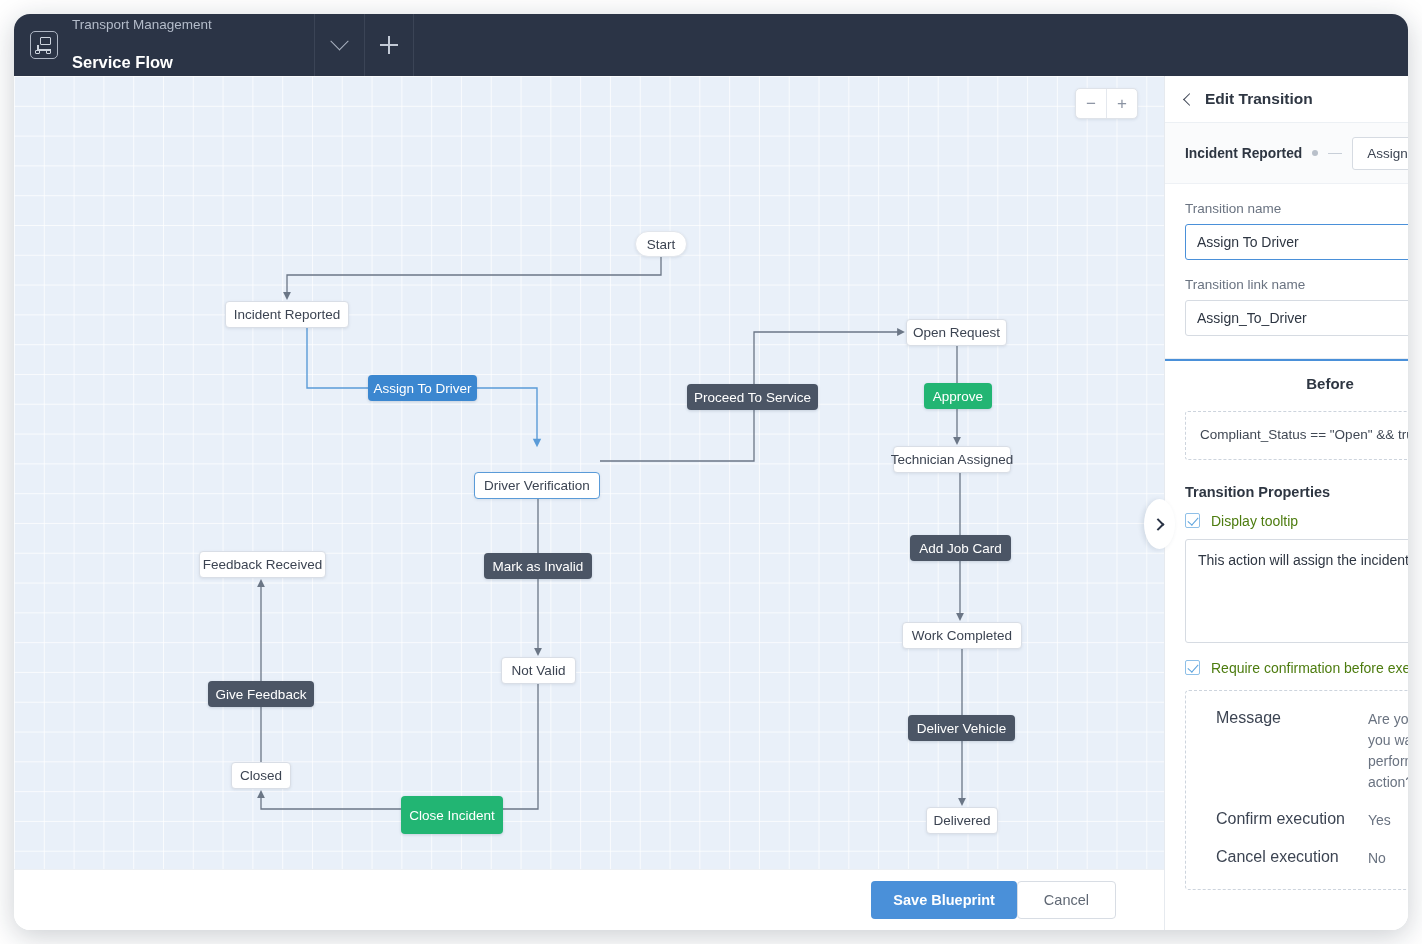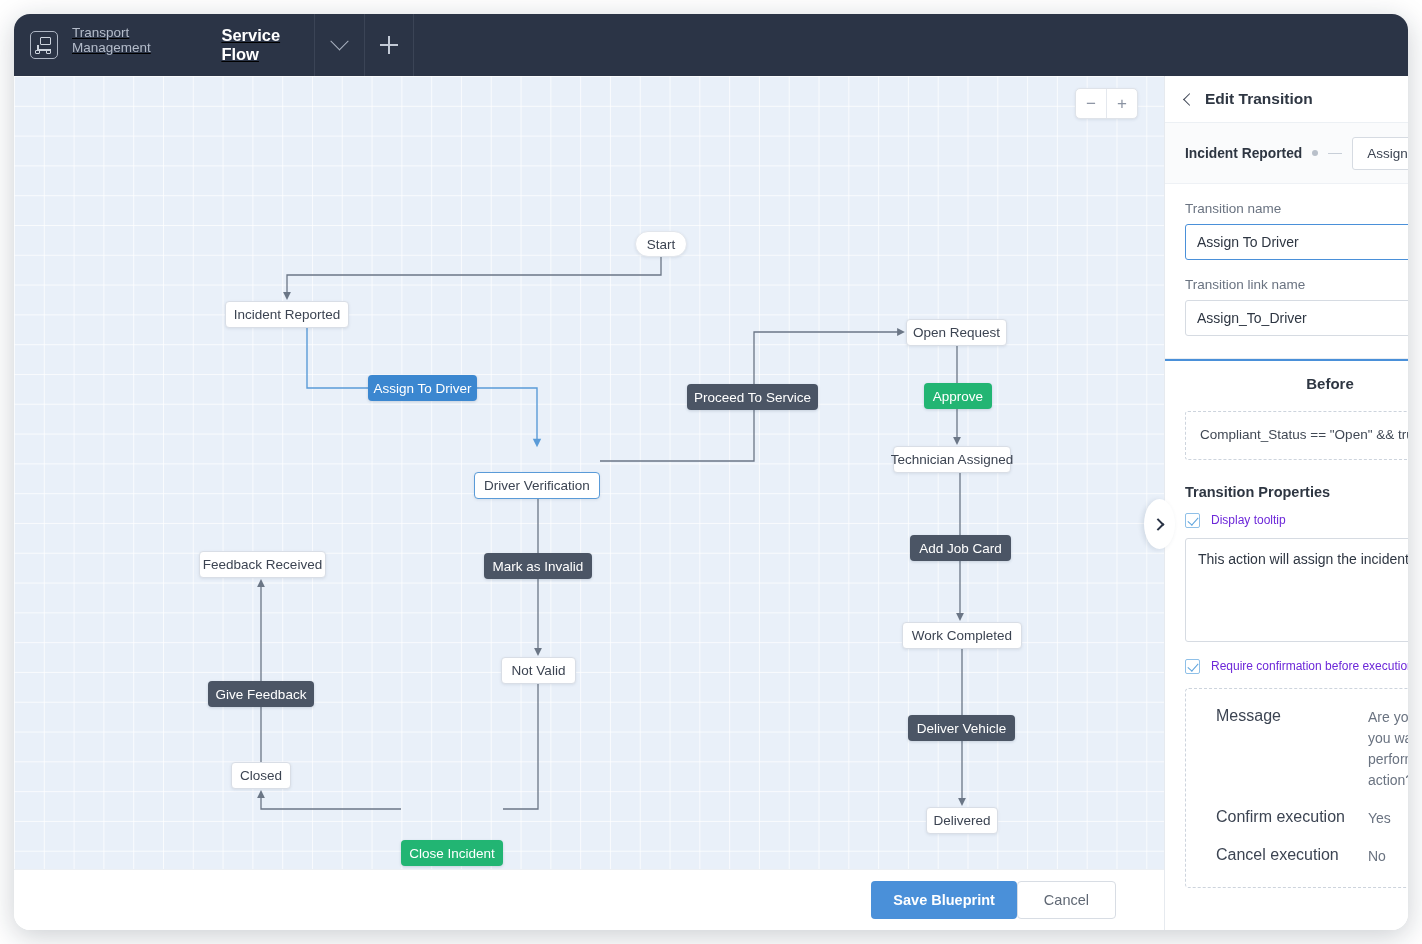--- a/index.html
+++ b/index.html
@@ -62,21 +62,21 @@
     width: 14px; height: 1.6px; background: #cdd4de;
   }
   .app-icon .ic-l, .app-icon .ic-r {
     position: absolute; top: 18px;
     width: 5px; height: 4px;
     border: 1.5px solid #cdd4de; border-radius: 1px;
   }
   .app-icon .ic-l { left: 4px; }
   .app-icon .ic-r { left: 15px; }
 
-  .tab-text { display: flex; flex-direction: row; gap: 21px; text-decoration: underline; }
+  .tab-text { display: flex; flex-direction: column; gap: 21px; }
   .tab-sub {
     font-size: 13.5px; color: #b4bcca; line-height: 1.1;
   }
   .tab-title {
     font-size: 16.5px; color: #ffffff; font-weight: bold; line-height: 1.15;
   }
 
   .tb-btn {
     width: 50px;
     display: flex; align-items: center; justify-content: center;
@@ -301,21 +301,21 @@
     cursor: pointer;
   }
   .cbox::after {
     content: "";
     position: absolute; left: 4px; top: 1px;
     width: 5px; height: 9px;
     border-right: 1.7px solid #5ca3dd;
     border-bottom: 1.7px solid #5ca3dd;
     transform: rotate(42deg);
   }
-  .cbrow span { font-size: 12px; color: #6d28d9; white-space: nowrap; }
+  .cbrow span { font-size: 14px; color: #4d7c0f; white-space: nowrap; }
 
   .ta {
     margin: 10px 20px 0 20px;
     width: 290px; height: 104px;
     border: 1px solid #d6dbe2; border-radius: 3px;
     padding: 11px 12px;
     font-size: 14px; color: #2e3642;
     font-family: inherit;
     resize: none;
     line-height: 1.4;
@@ -419,21 +419,21 @@
       <div class="node" style="left: 487px; top: 581px; width: 75px; height: 27px;">Not Valid</div>
       <div class="node" style="left: 185px; top: 475px; width: 127px; height: 27px;">Feedback Received</div>
       <div class="node" style="left: 217px; top: 686px; width: 60px; height: 27px;">Closed</div>
       <div class="trans blue" style="left: 354px; top: 299px; width: 109px; height: 26px;">Assign To Driver</div>
       <div class="trans dark" style="left: 673px; top: 308px; width: 131px; height: 26px;">Proceed To Service</div>
       <div class="trans green" style="left: 910px; top: 307px; width: 68px; height: 26px;">Approve</div>
       <div class="trans dark" style="left: 896px; top: 459px; width: 101px; height: 26px;">Add Job Card</div>
       <div class="trans dark" style="left: 894px; top: 639px; width: 107px; height: 26px;">Deliver Vehicle</div>
       <div class="trans dark" style="left: 470px; top: 477px; width: 108px; height: 26px;">Mark as Invalid</div>
       <div class="trans dark" style="left: 194px; top: 605px; width: 106px; height: 26px;">Give Feedback</div>
-      <div class="trans green" style="left: 387px; top: 720px; width: 102px; height: 26px; margin-top: 44px;">Close Incident</div>
+      <div class="trans green" style="left: 387px; top: 720px; width: 102px; height: 38px;">Close Incident</div>
     </div>
 
   <div class="footer">
     <button class="btn-primary">Save Blueprint</button>
     <button class="btn-ghost">Cancel</button>
   </div>
 
   <div class="collapse-handle">
     <div class="ch"></div>
   </div>

